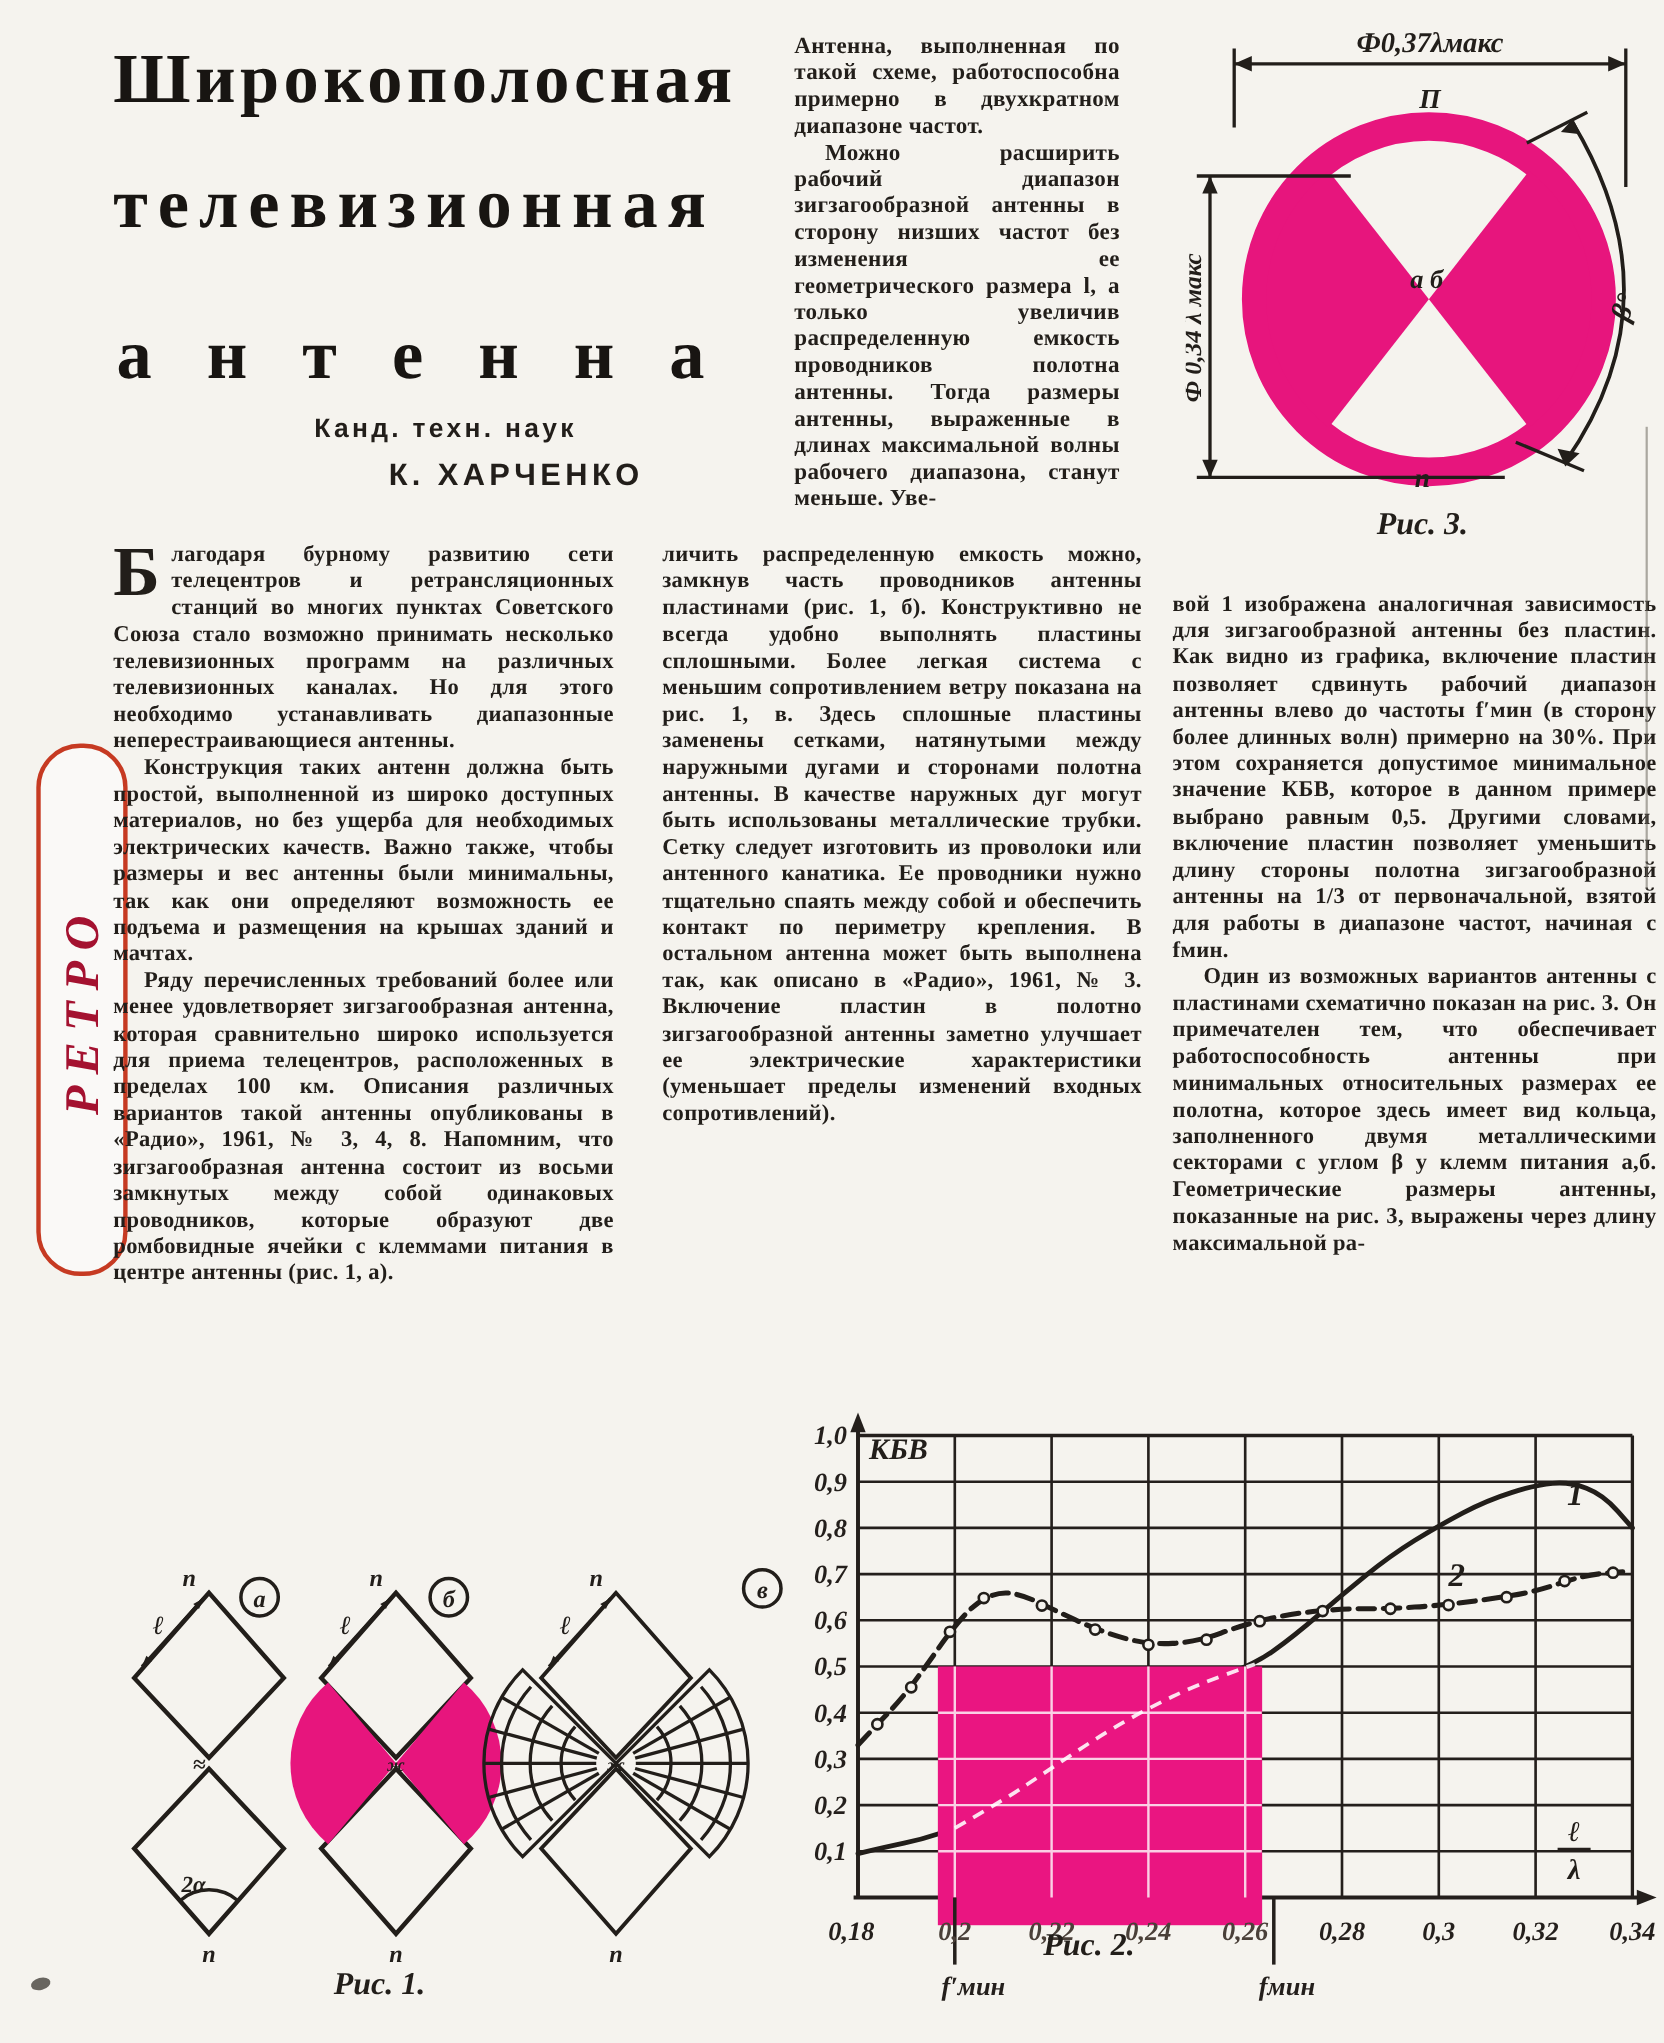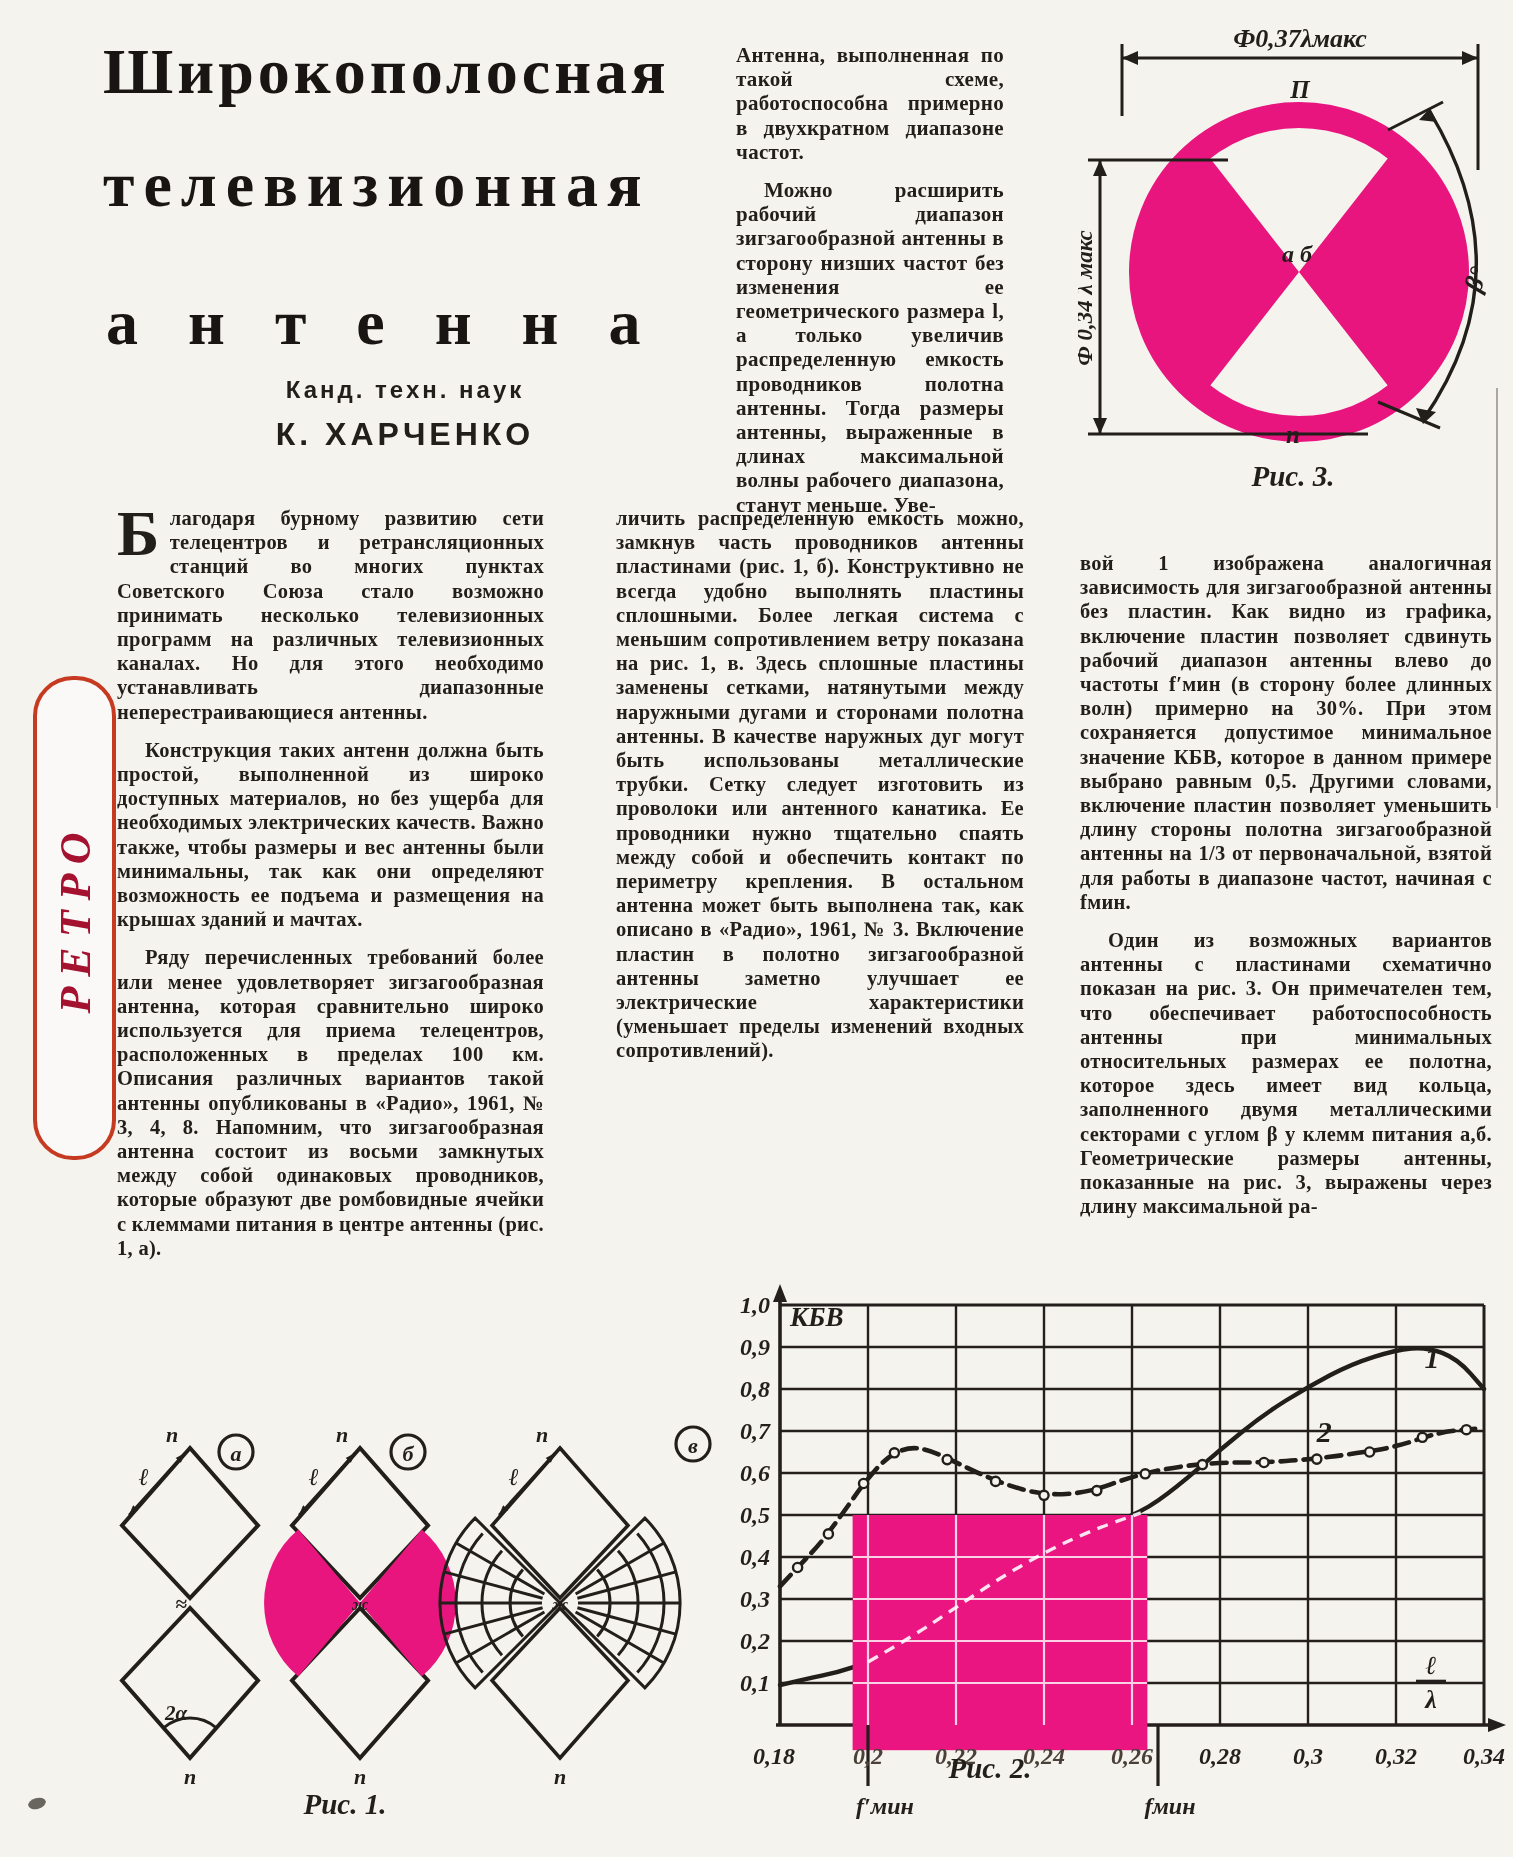--- a/index.html
+++ b/index.html
@@ -8,25 +8,25 @@
   
   .title-line{font-family:Liberation Serif, serif;font-weight:700;color:#181512;
               white-space:nowrap;line-height:1;}
   .t1{left:103px;top:40px;font-size:64px;letter-spacing:4px;}
   .t2{left:103px;top:153px;font-size:64px;letter-spacing:9px;}
   .t3{left:106px;top:266px;font-size:64px;letter-spacing:50px;margin-top:25px;}
   
   .author{left:225px;top:376px;width:360px;text-align:center;color:#221e1a;
           font-family:Liberation Sans, sans-serif;}
   .author .deg{font-size:24px;letter-spacing:3px;font-weight:700;}
-  .author .nm{font-size:32px;letter-spacing:4px;font-weight:700;margin-top:12px;}
+  .author .nm{font-size:28px;letter-spacing:4px;font-weight:700;margin-top:12px;text-align:right;}
   
   .txt{font-family:"Liberation Serif",serif;font-weight:700;color:#221e1a;
        text-align:justify;letter-spacing:0.3px;}
-  .txt p{margin:14px;}
+  .txt p{margin:0;}
   .txt p.ind{text-indent:28px;}
   .c1{left:103px;top:492px;width:455px;font-size:20.5px;line-height:24.2px;}
   .c2t{left:722px;top:29px;width:296px;font-size:21px;line-height:24.2px;}
   .c2b{left:602px;top:492px;width:436px;font-size:20.5px;line-height:24.2px;}
   .c3{left:1066px;top:537px;width:440px;font-size:20.5px;line-height:24.2px;}
   .dropcap{float:left;font-size:64px;line-height:50px;font-weight:700;
            margin:3px 10px 0 0;font-family:"Liberation Serif",serif;}
   .frac{display:inline-block;vertical-align:middle;text-align:center;line-height:1.05;
         font-style:italic;margin:0 4px;}
   .frac .bar{display:block;border-top:2.4px solid #221e1a;margin:1px 0;}

